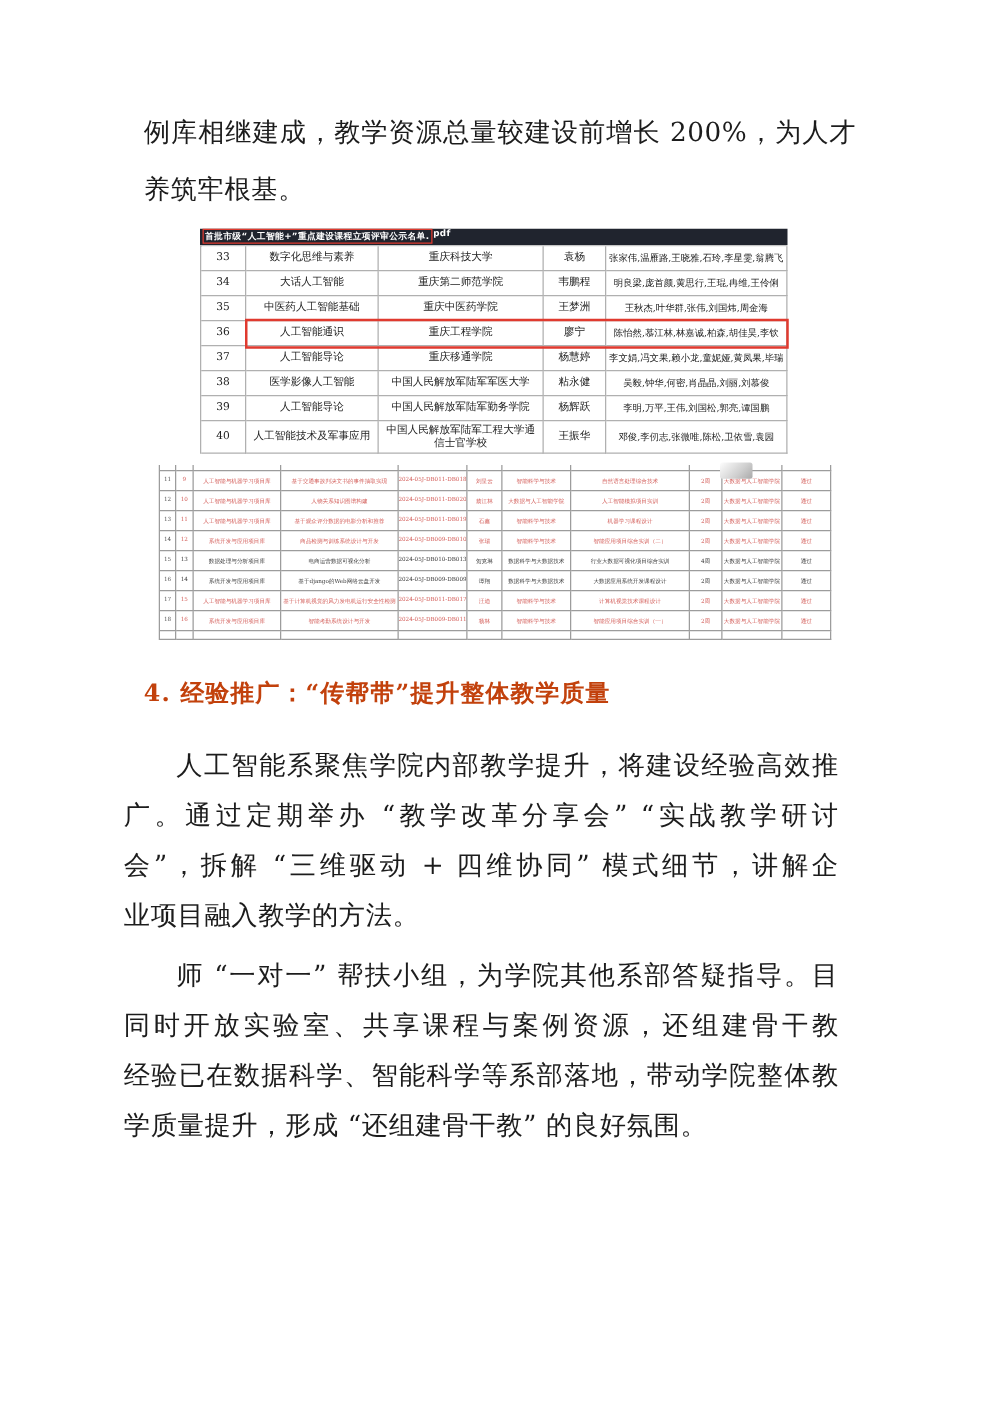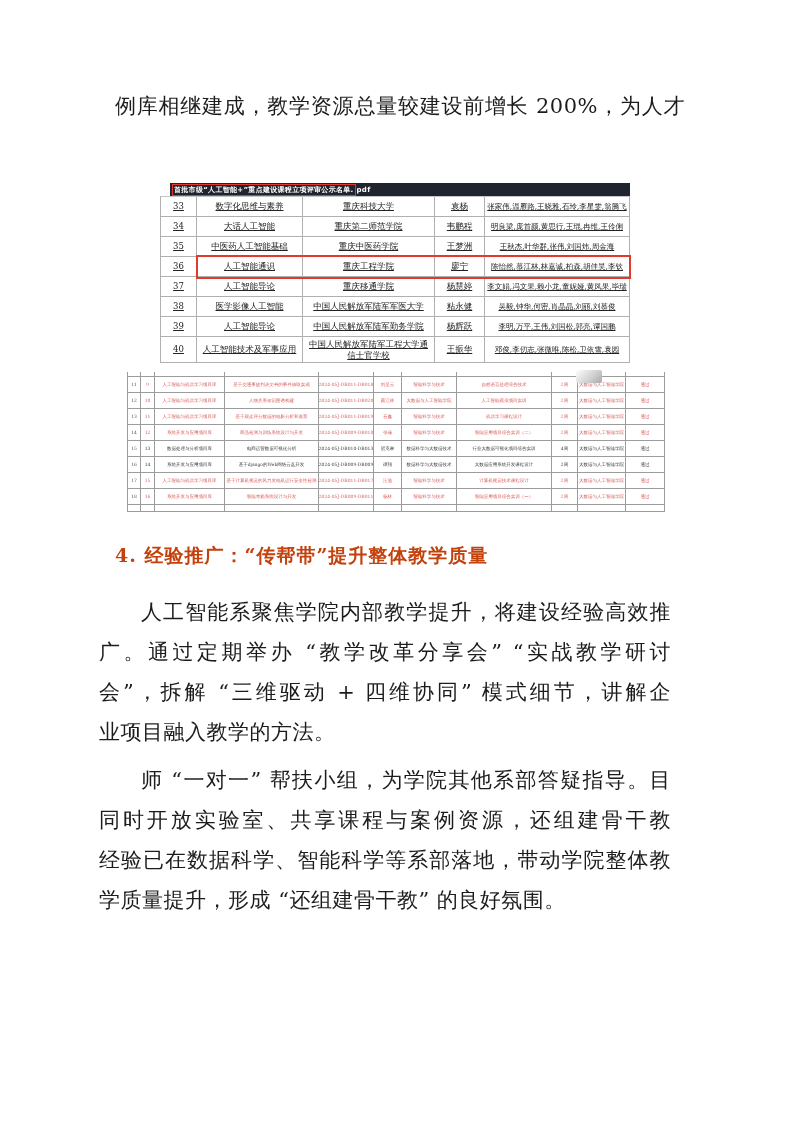--- a/index.html
+++ b/index.html
@@ -14,32 +14,32 @@
   .para{position:absolute;left:99px;width:572px;font-size:21px;line-height:40px;letter-spacing:.5px;}
   .p1{top:592px;}
   .p2{top:760px;}
   .line{white-space:nowrap;overflow:hidden;}
   .line.j{text-align:justify;text-align-last:justify;white-space:normal;height:1lh;overflow:hidden;}
   .para .line:first-child{text-indent:2em;}
   .h4{position:absolute;left:115px;top:540px;width:600px;font-size:19px;font-weight:bold;line-height:30px;letter-spacing:1px;color:#c2410c;}
   
   .t1wrap{position:absolute;left:160px;top:183px;width:470px;}
   .t1bar{
-    background:#20242e;color:#fff;height:13px;display:flex;align-items:center;
+    background:#20242e;color:#fff;height:13px;display:flex;align-items:flex-start;
     font-family:"DejaVu Sans","Liberation Sans",sans-serif;
-    font-size:7px;font-weight:bold;letter-spacing:.3px;padding:0 2px;box-sizing:border-box;white-space:nowrap;margin-left:10px;
+    font-size:7px;font-weight:bold;letter-spacing:.3px;padding:0 2px;box-sizing:border-box;white-space:nowrap;
   }
   .t1bar .boxed{border:1px solid #e03a2f;padding:0 1px;display:inline-block;}
   .t1bar .suffix{margin-left:1px;}
   .t1{border-left:1px solid #b0b0b0;border-top:1px solid #c5c5c5;background:#fff;font-size:8.5px;color:#222;}
   .t1 .tr{display:flex;position:relative;}
   .t1 .td{
     border-right:1px solid #b0b0b0;border-bottom:1px solid #b0b0b0;
     box-sizing:border-box;min-height:20px;padding:2px 2px;line-height:1.25;
-    display:flex;align-items:center;justify-content:center;text-align:center;text-decoration:underline;
+    display:flex;align-items:center;justify-content:center;text-align:center;
   }
   .t1 .c0{width:36px;}
   .t1 .c1{width:106px;}
   .t1 .c2{width:132px;}
   .t1 .c3{width:50px;}
   .t1 .c4{flex:1;min-width:0;font-size:7.5px;white-space:nowrap;overflow:hidden;}
   .t1 .tr.hl::after{
     content:"";position:absolute;left:35px;top:-2px;right:-1px;bottom:-2px;
     border:2px solid #e03a2f;pointer-events:none;z-index:3;
   }
@@ -75,20 +75,21 @@
   .t2 .tr.partial-top .td{height:5px;border-bottom:1px solid #9c9c9c;}
   .t2 .tr.partial-bottom .td{height:7px;}
 </style>
 </head>
 <body>
 
 <div class="page">
 
   <div class="intro">
       <div class="line j">例库相继建成，教学资源总量较建设前增长 200%，为人才培</div>
+      <div class="line">养筑牢根基。</div>
     </div>
 
   <div class="t1wrap">
     <div class="t1bar">
       <span class="boxed">首批市级“人工智能+”重点建设课程立项评审公示名单.</span>
       <span class="suffix">pdf</span>
     </div>
     <div class="t1">
         <div class="tr">
           <div class="td c0">33</div>

